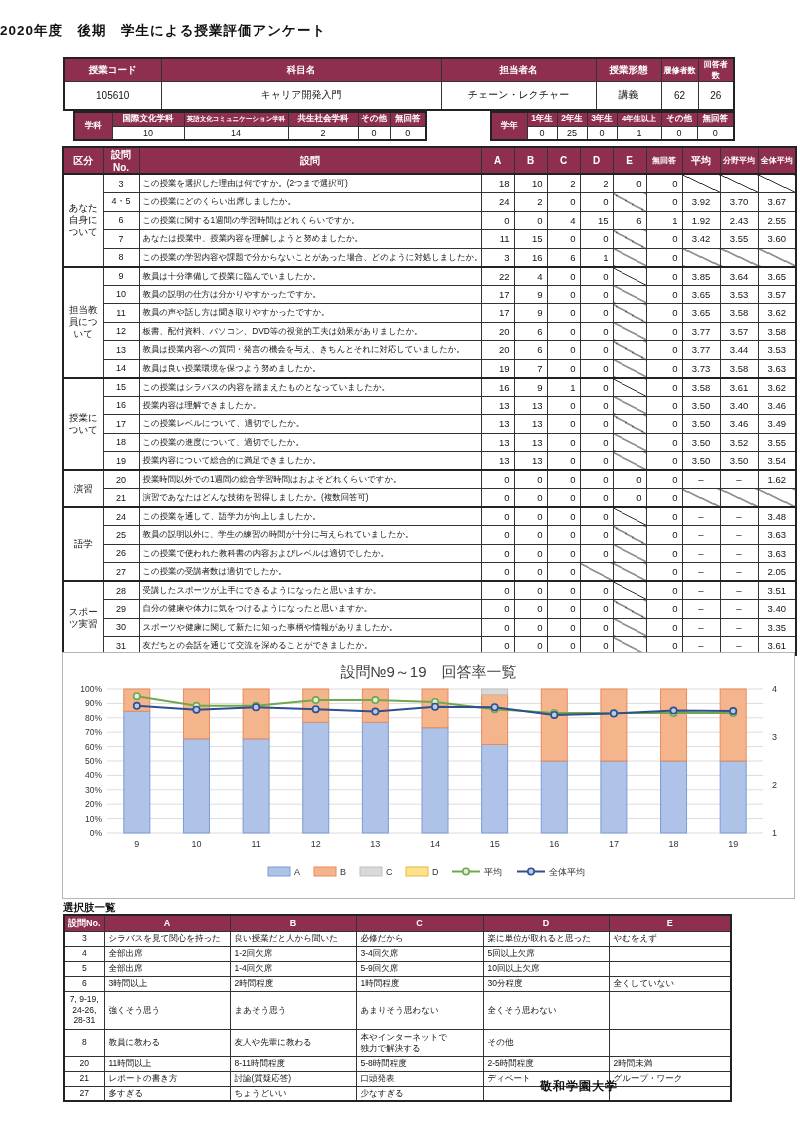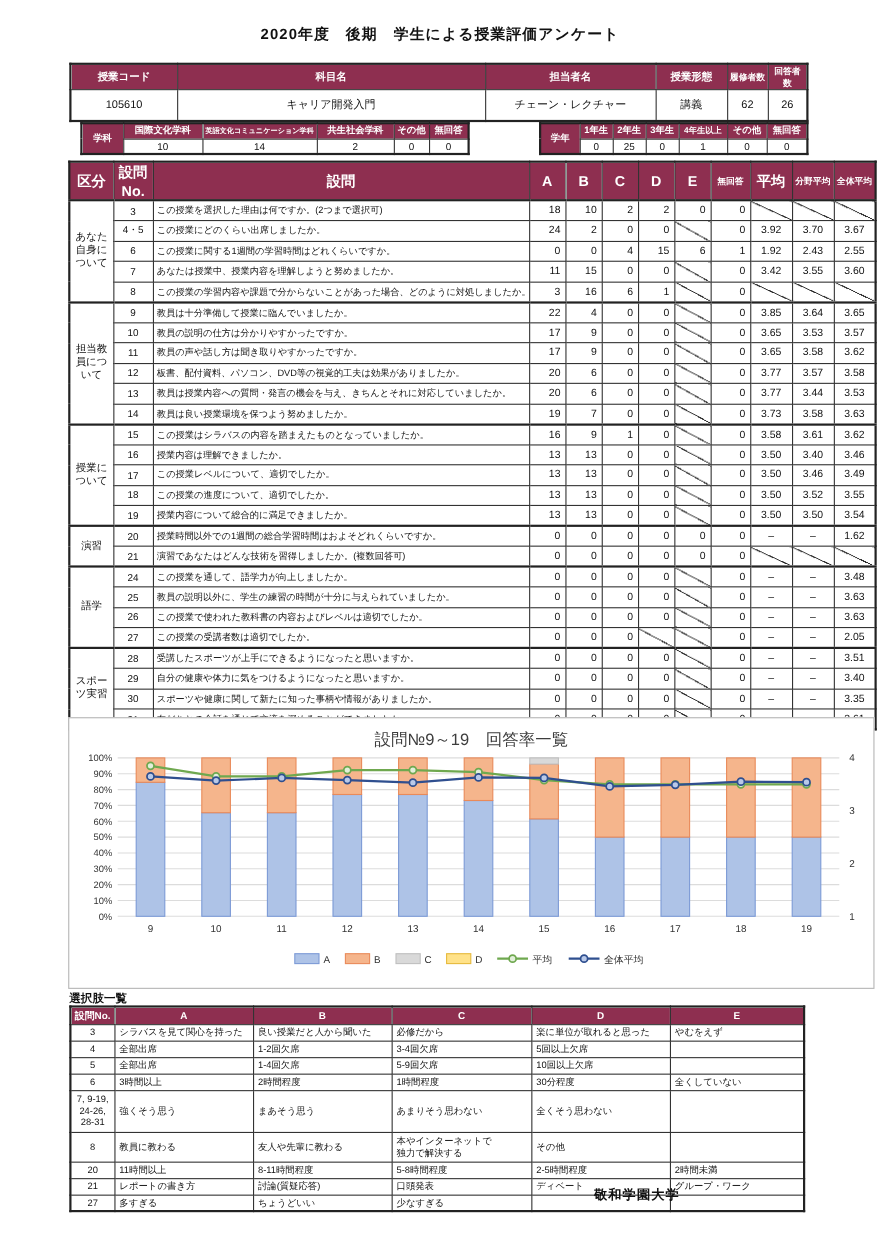--- a/index.html
+++ b/index.html
@@ -1,34 +1,34 @@
 <!DOCTYPE html>
 <html style="--accent: #8E2F50;"><head>
 <meta charset="utf-8">
 <style>
   html,body{margin:0;padding:0;background:#fff;}
   .page{position:relative;width:800px;height:1131px;background:#fff;overflow:hidden;
         font-family:"Liberation Sans","DejaVu Sans",sans-serif;color:#111;}
   .abs{position:absolute;}
-  .doc-title{top:22px;left:0;width:800px;text-align:center;font-size:13.5px;font-weight:bold;letter-spacing:1px;}
+  .doc-title{top:22px;left:0;width:800px;font-size:13.5px;font-weight:bold;letter-spacing:1px;}
   table{border-collapse:collapse;table-layout:fixed;padding-left:44px;}
   th,td{border:1px solid #333;overflow:hidden;padding:0 2px;box-sizing:border-box;}
   .tbl{border:2px solid #222;}
   .hdr{background:var(--accent,#8E2F50);color:#fff;font-weight:bold;text-align:center;}
   
   #course-table th{height:18px;font-size:9.5px;}
   #course-table th.small{font-size:8px;}
   #course-table td{height:28px;text-align:center;font-size:10px;}
   
   .mini th{height:14px;font-size:8.5px;padding:0 1px;}
   .mini th.tiny{font-size:6.5px;}
   .mini th.tiny2{font-size:7.5px;}
   .mini td{height:14px;text-align:center;font-size:9px;}
   
-  #survey-table th{height:20px;font-size:13px;padding:0 1px;}
+  #survey-table th{height:20px;font-size:10px;padding:0 1px;}
   #survey-table th.small{font-size:8px;}
   #survey-table td{height:18.5px;font-size:9.5px;}
   #survey-table td.cat{text-align:center;font-size:9.5px;line-height:1.25;padding:0 4px;}
   #survey-table td.no{text-align:center;font-size:9px;}
   #survey-table td.q{font-size:8.4px;text-align:left;white-space:nowrap;padding:0 3px;}
   #survey-table td.num{text-align:right;padding:0 4px;}
   #survey-table td.avgc{text-align:center;}
   #survey-table td.diag{background-image:linear-gradient(to top right,
         transparent 48.5%,#2b2b2b 48.5%,#2b2b2b 51.5%,transparent 51.5%);}
   #survey-table tr.grp-top td{border-top:2px solid #222;}

